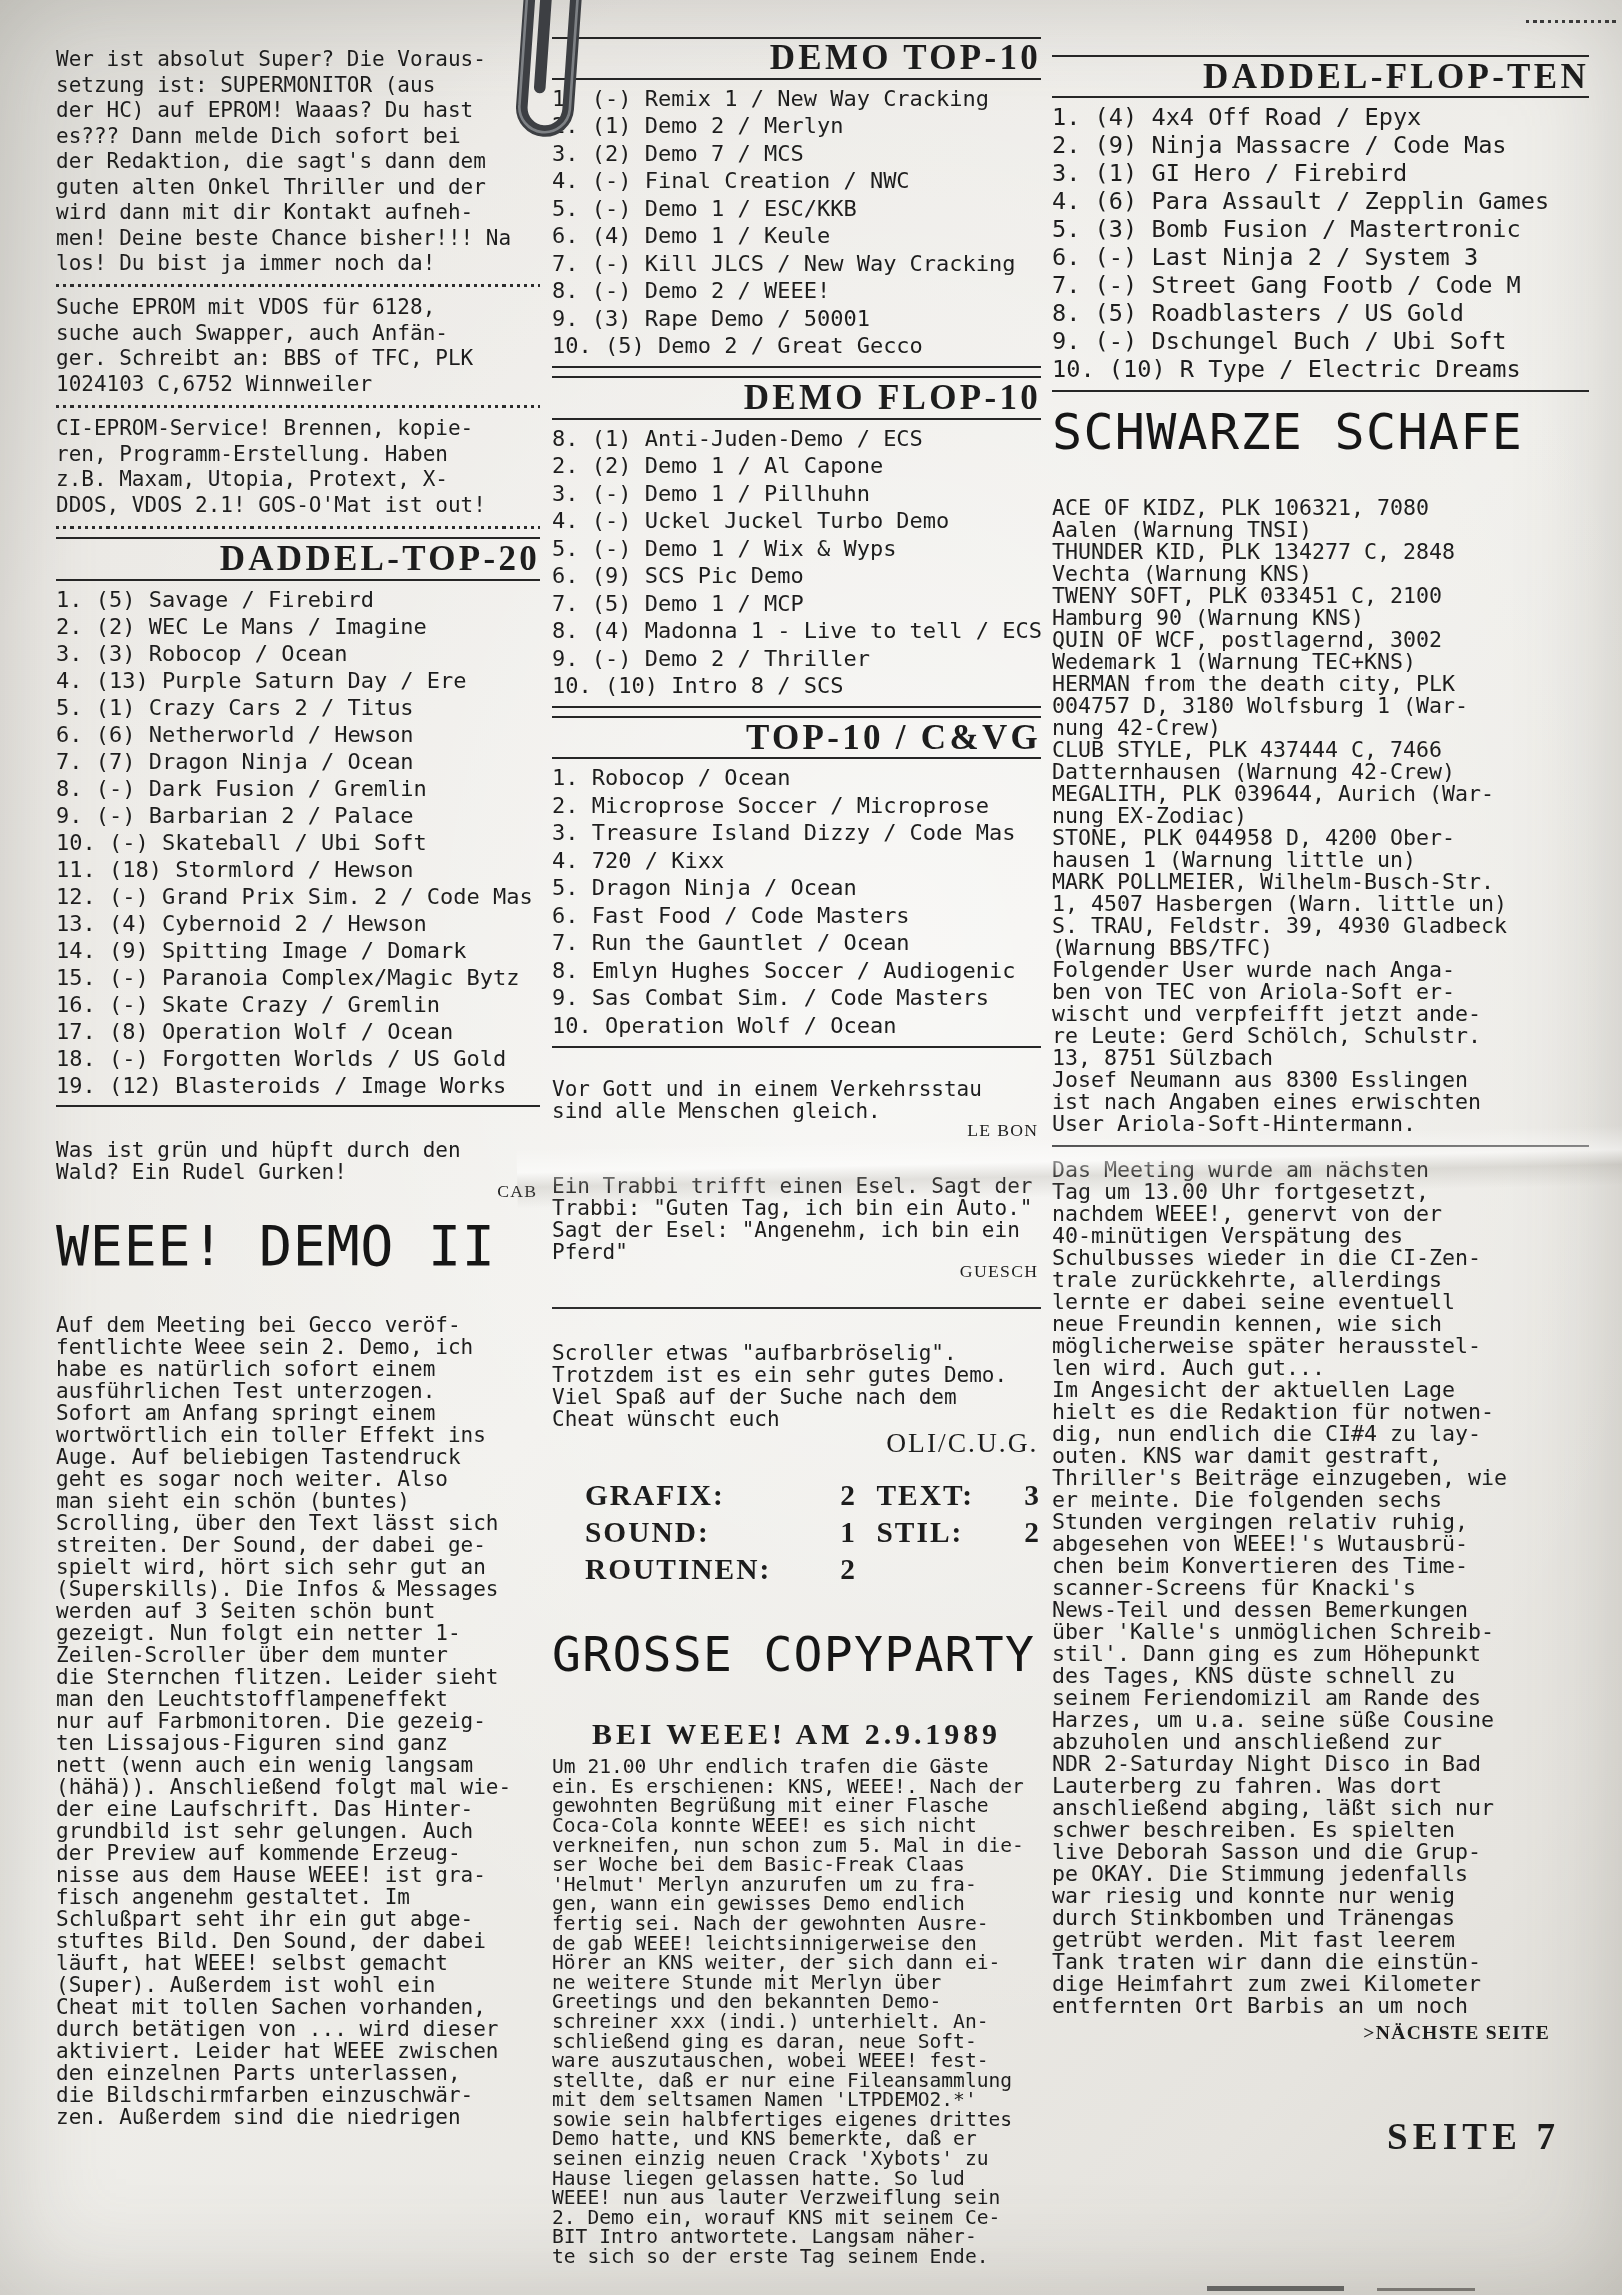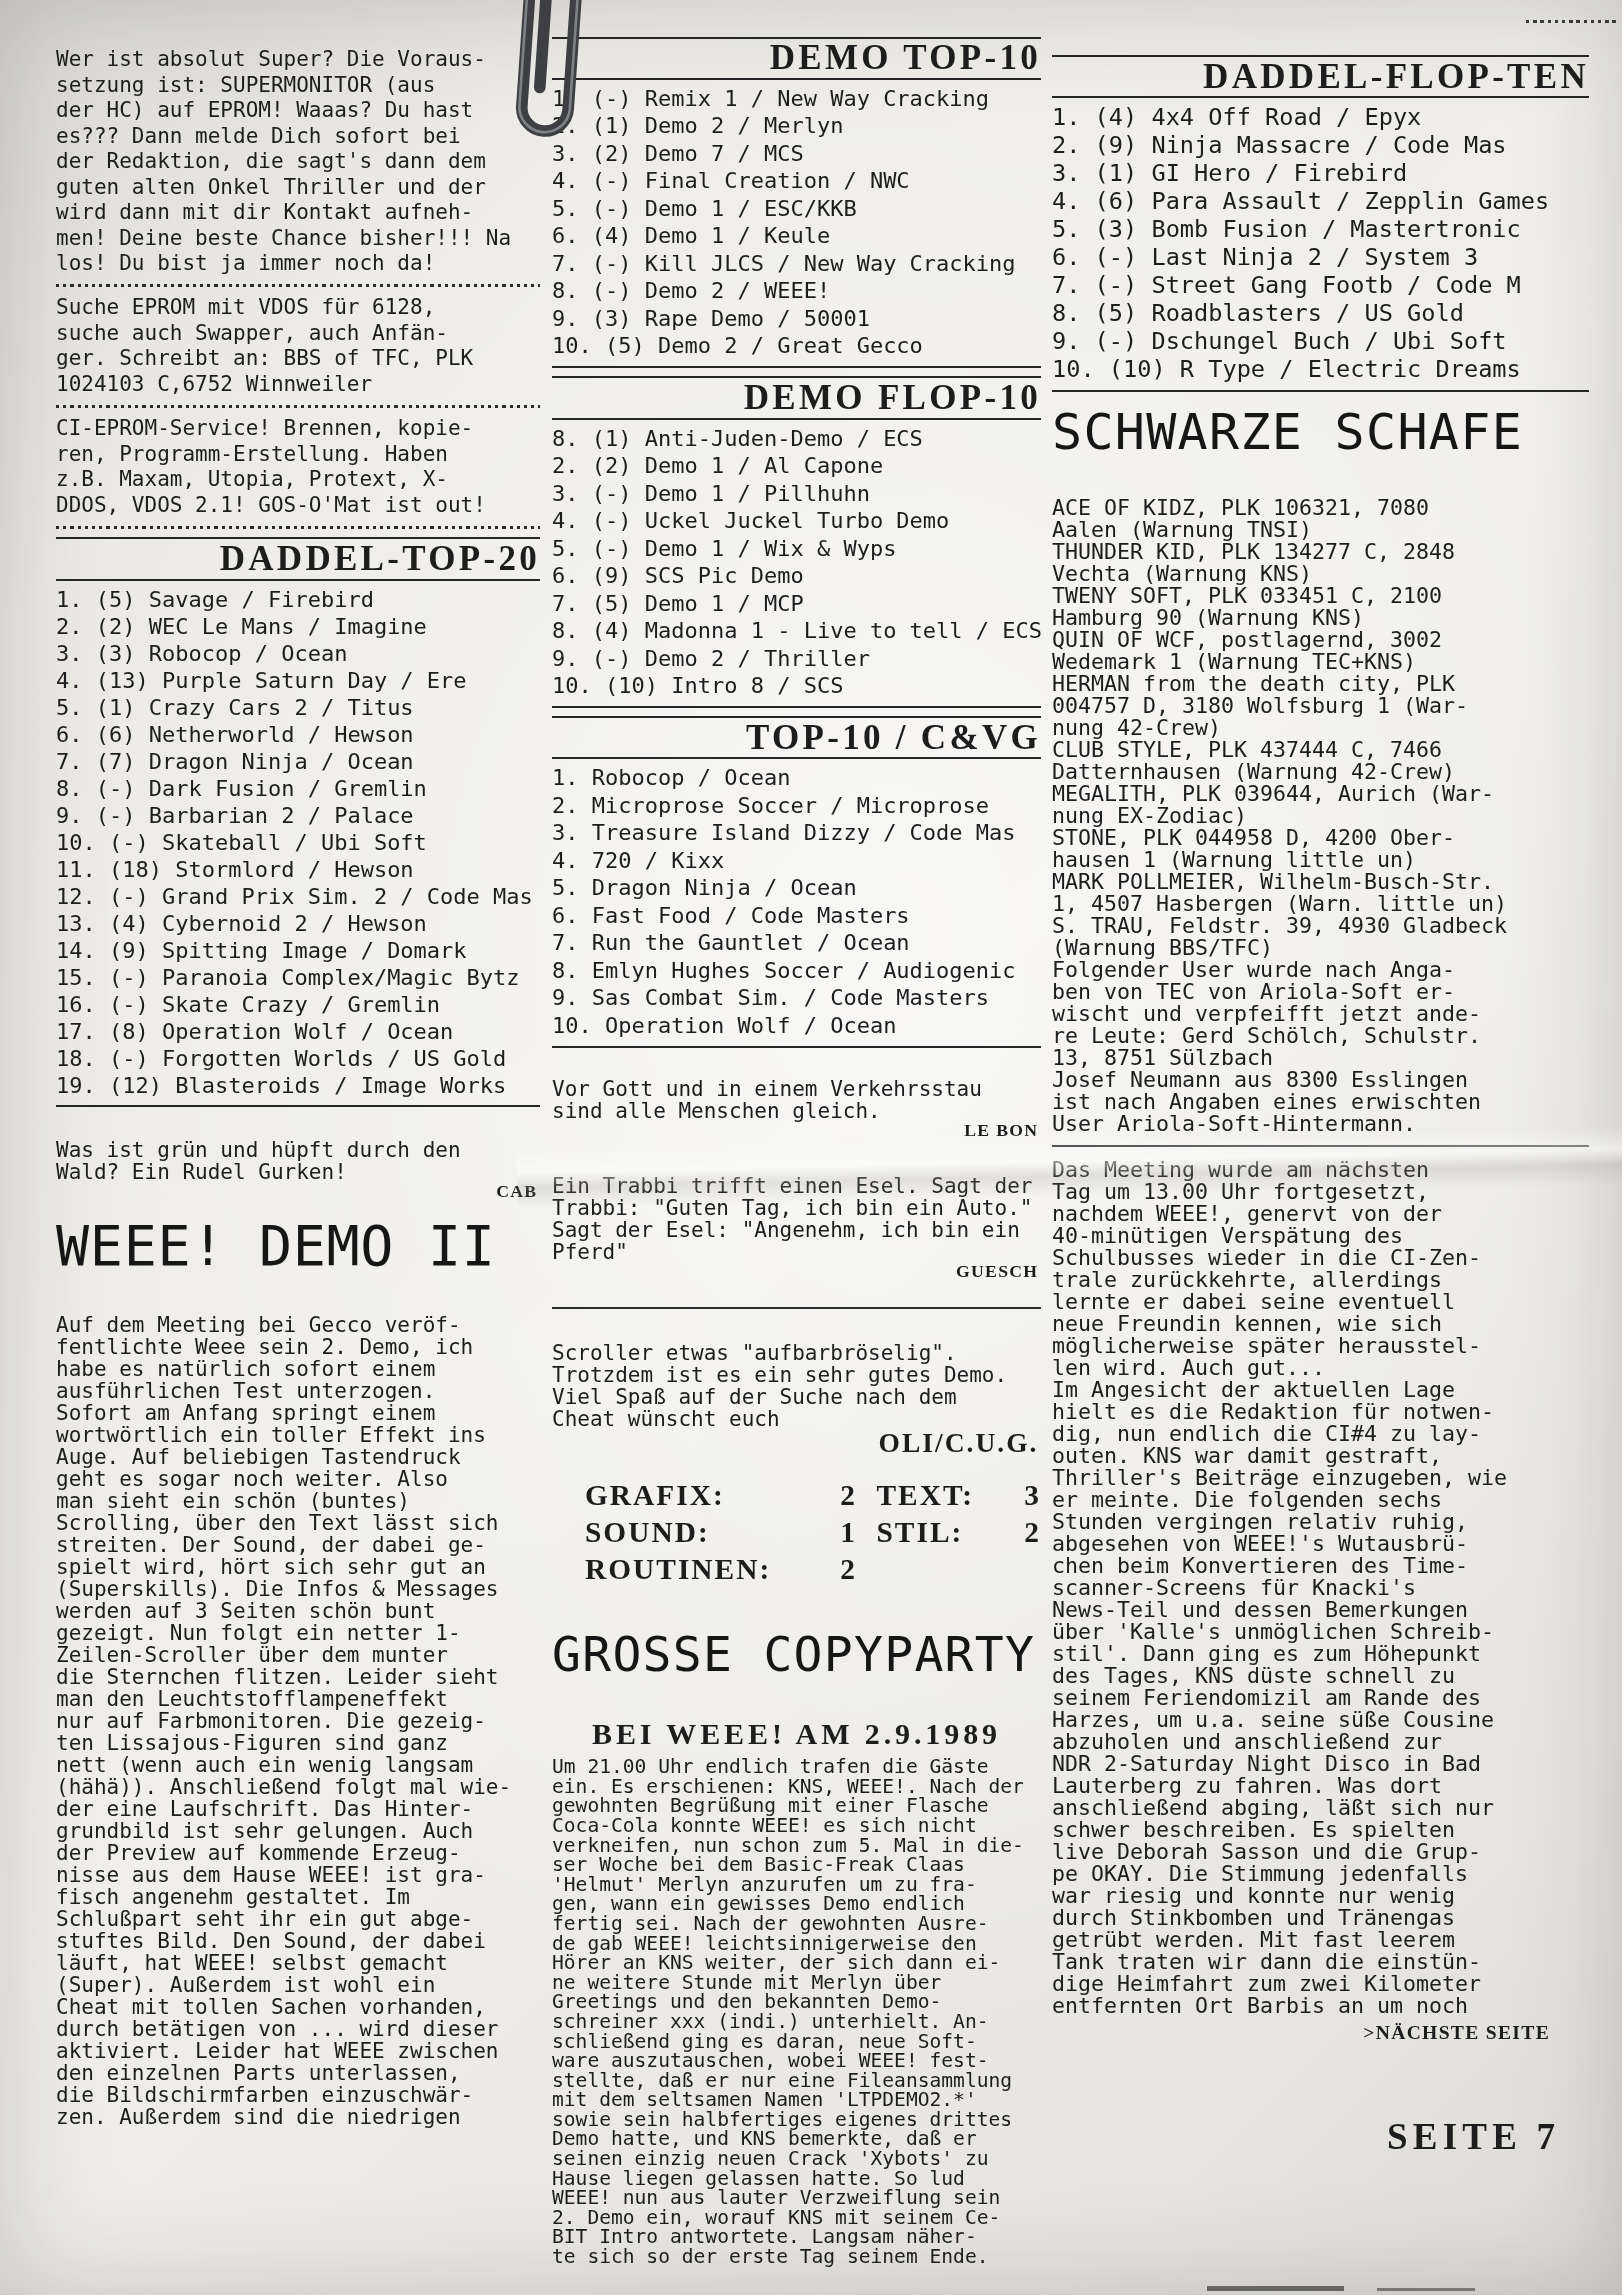--- a/index.html
+++ b/index.html
@@ -33,21 +33,21 @@
     margin:2.6px 0; line-height:34px;
   }
   .list-rows{padding:2.6px 0 3.9px 0;}
   .list-row{font-size:22px; line-height:27px; white-space:nowrap;}
   .col-mid .list-row{line-height:27.5px;}
   .col-right .list-row{font-size:23.6px; line-height:28px;}
 
   .with-sig{position:relative;}
   .sig{
     position:absolute; right:2.6px; bottom:2.6px;
-    font-family:"Liberation Serif", serif; font-weight:bold;
+    font-family:"Liberation Serif", serif; font-weight:normal;
     font-size:17.7px; letter-spacing:1.3px;
   }
   .sig-big{font-size:27.5px; letter-spacing:2px; bottom:-2.6px;}
 
   .bigtitle{
     font-family:"DejaVu Sans Mono", monospace;
     white-space:nowrap; color:#161616;
   }
   .t-weee{font-size:55px; font-weight:normal; line-height:63px; margin-top:10px; letter-spacing:0.7px;}
   .t-copy{font-size:48px; font-weight:normal; line-height:59px; margin-top:37px; letter-spacing:1.3px;}

